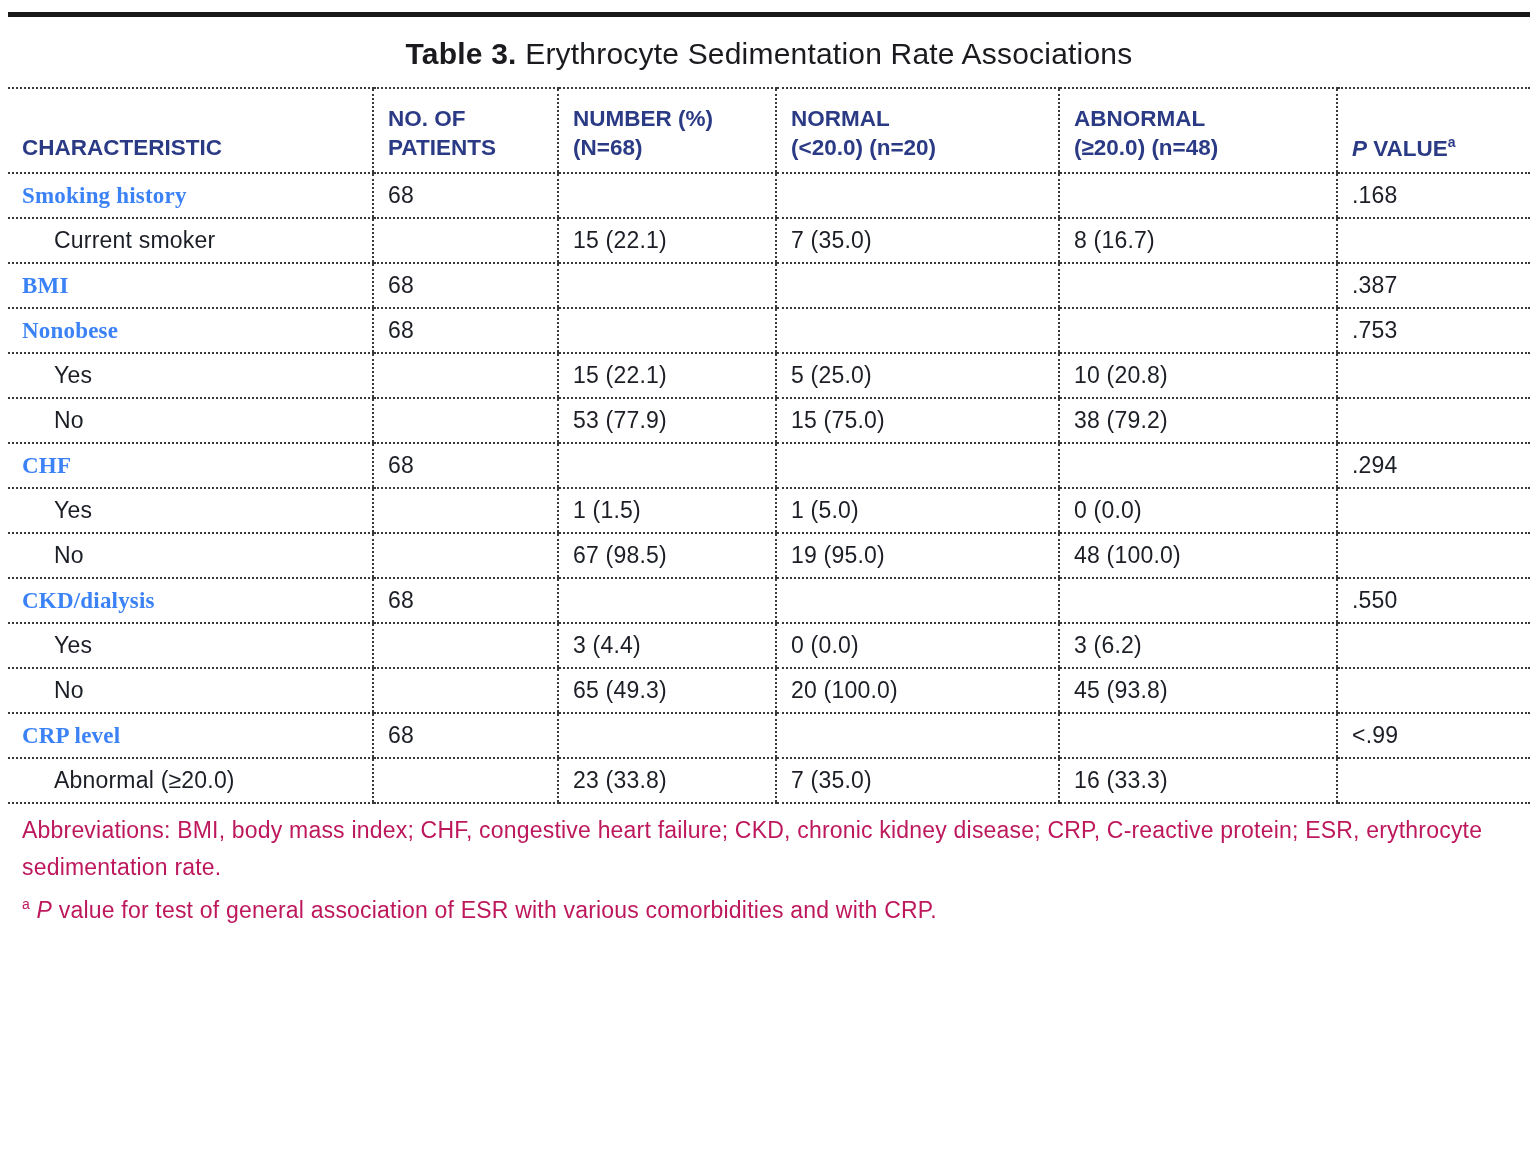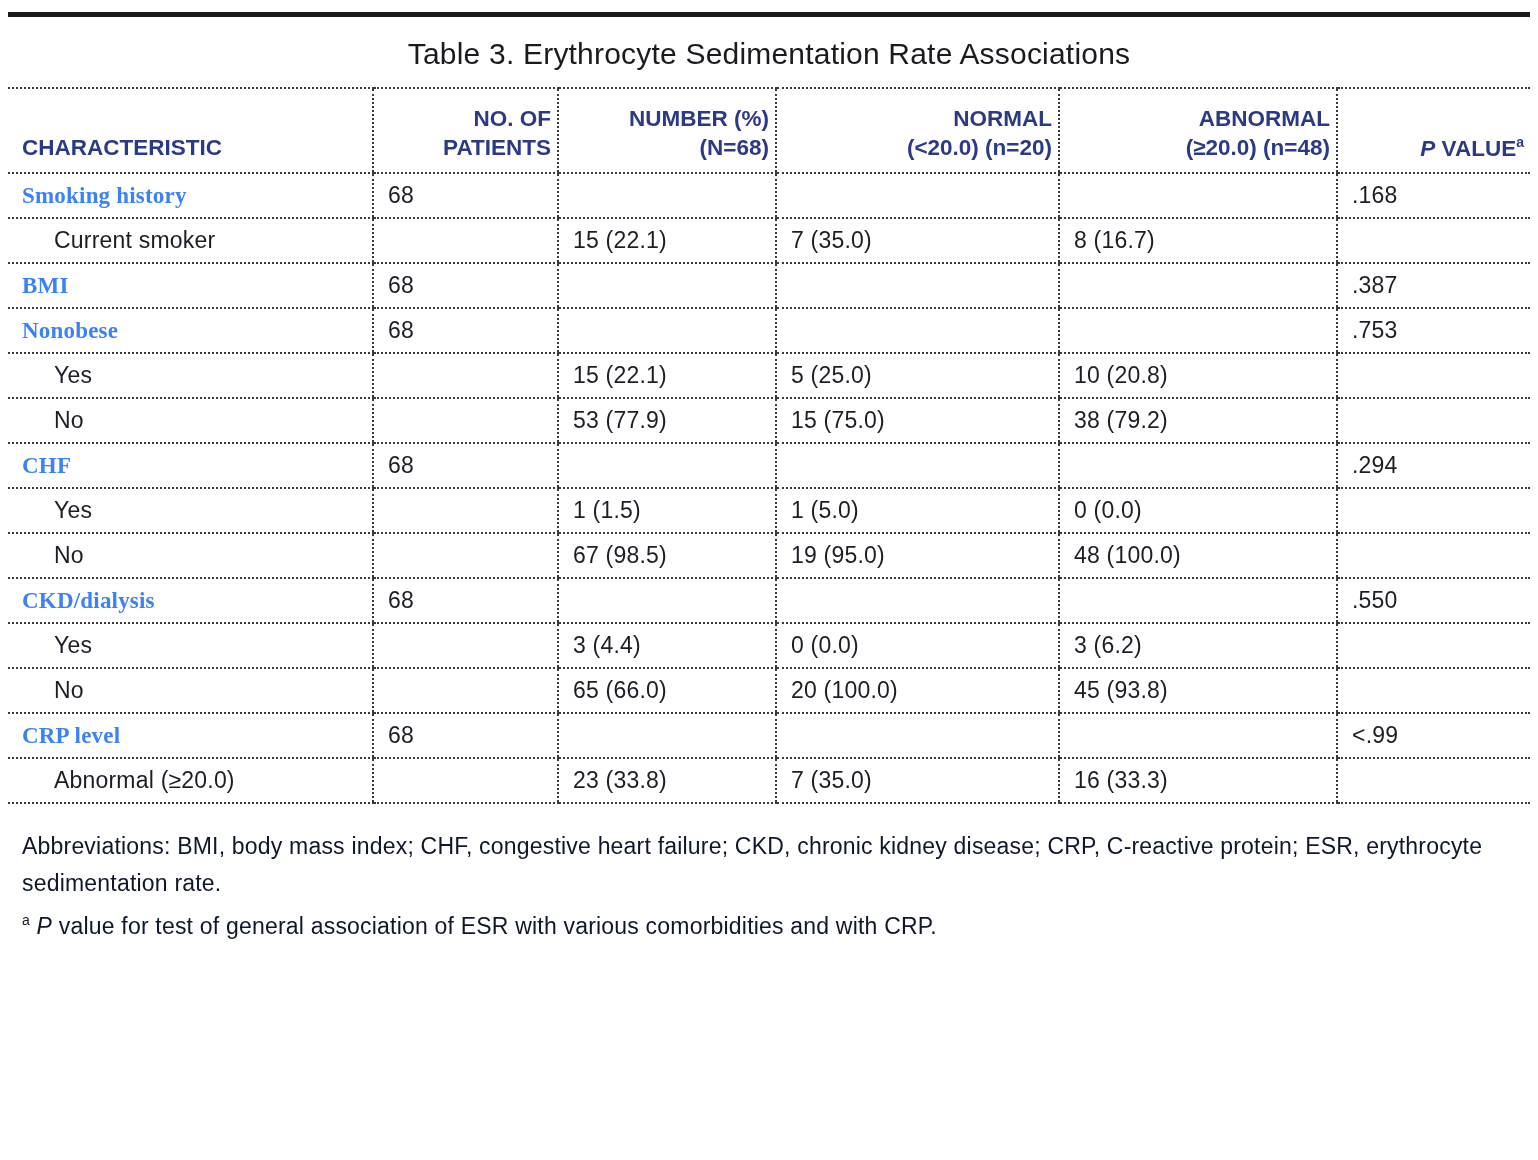--- a/index.html
+++ b/index.html
@@ -28,21 +28,21 @@
   .rule.top { margin-top: 12px; }
 
   .title {
     text-align: center;
     font-size: 30px;
     color: #1b1b1f;
     margin-top: 20px;
     margin-bottom: 16px;
     letter-spacing: 0.2px;
   }
-  .title .bold { font-weight: 400; text-align: right; }
+  .title .bold { font-weight: 700; text-align: right; }
 
   table.esr {
     border-collapse: collapse;
     table-layout: fixed;
     width: 1522px;
     margin: 0 8px;
   }
   col.c1 { width: 365px; }
   col.c2 { width: 185px; }
   col.c3 { width: 218px; }
@@ -56,21 +56,21 @@
     color: var(--header-blue);
     font-weight: 700;
     font-size: 22.5px;
     line-height: 29px;
     text-align: left;
     vertical-align: bottom;
     padding: 10px 6px 10px 14px;
     white-space: pre-line;
     height: 85px;
   }
-  thead th + th { border-left: 2px dotted var(--dot-color); text-align: right; }
+  thead th + th { border-left: 2px dotted var(--dot-color); }
   thead th .sup { font-size: 14px; vertical-align: super; }
   thead th .it { font-style: italic; }
 
   tbody td {
     border-top: 2px dotted var(--dot-color);
     border-bottom: 2px dotted var(--dot-color);
     font-size: 23px;
     vertical-align: middle;
     padding: 0 6px 0 14px;
     height: 45px;
@@ -79,25 +79,25 @@
   }
   tbody td + td { border-left: 2px dotted var(--dot-color); }
   tbody tr[data-name="category-row"] td.c-label {
     font-weight: 700;
     color: #3b82f6;
     font-family: Liberation Serif, serif;
   }
   tbody td.c-label.sub { padding-left: 46px; }
 
   .footnotes {
-    margin: 24px 8px 0;
+    margin: 8px 8px 0;
     padding-left: 14px;
     font-size: 23px;
     line-height: 37px;
-    color: #0f172a;
+    color: #be185d;
     letter-spacing: 0.2px;
   }
   .footnotes .sup { font-size: 14px; vertical-align: super; }
   .footnotes .it { font-style: italic; }
 </style>
 </head>
 <body>
 
 <div class="page" data-name="journal-table-page">
 
@@ -215,21 +215,21 @@
           <td class="c-label sub" data-name="characteristic-cell">Yes</td>
           <td class="c-n" data-name="no-of-patients-cell"></td>
           <td class="c-num" data-name="number-pct-cell">3 (4.4)</td>
           <td class="c-normal" data-name="normal-cell">0 (0.0)</td>
           <td class="c-abnormal" data-name="abnormal-cell">3 (6.2)</td>
           <td class="c-p" data-name="p-value-cell"></td>
         </tr>
         <tr data-name="sub-row">
           <td class="c-label sub" data-name="characteristic-cell">No</td>
           <td class="c-n" data-name="no-of-patients-cell"></td>
-          <td class="c-num" data-name="number-pct-cell">65 (66.0)</td>
+          <td class="c-num" data-name="number-pct-cell">65 (49.3)</td>
           <td class="c-normal" data-name="normal-cell">20 (100.0)</td>
           <td class="c-abnormal" data-name="abnormal-cell">45 (93.8)</td>
           <td class="c-p" data-name="p-value-cell"></td>
         </tr>
         <tr data-name="category-row">
           <td class="c-label cat" data-name="characteristic-cell">CRP level</td>
           <td class="c-n" data-name="no-of-patients-cell">68</td>
           <td class="c-num" data-name="number-pct-cell"></td>
           <td class="c-normal" data-name="normal-cell"></td>
           <td class="c-abnormal" data-name="abnormal-cell"></td>

